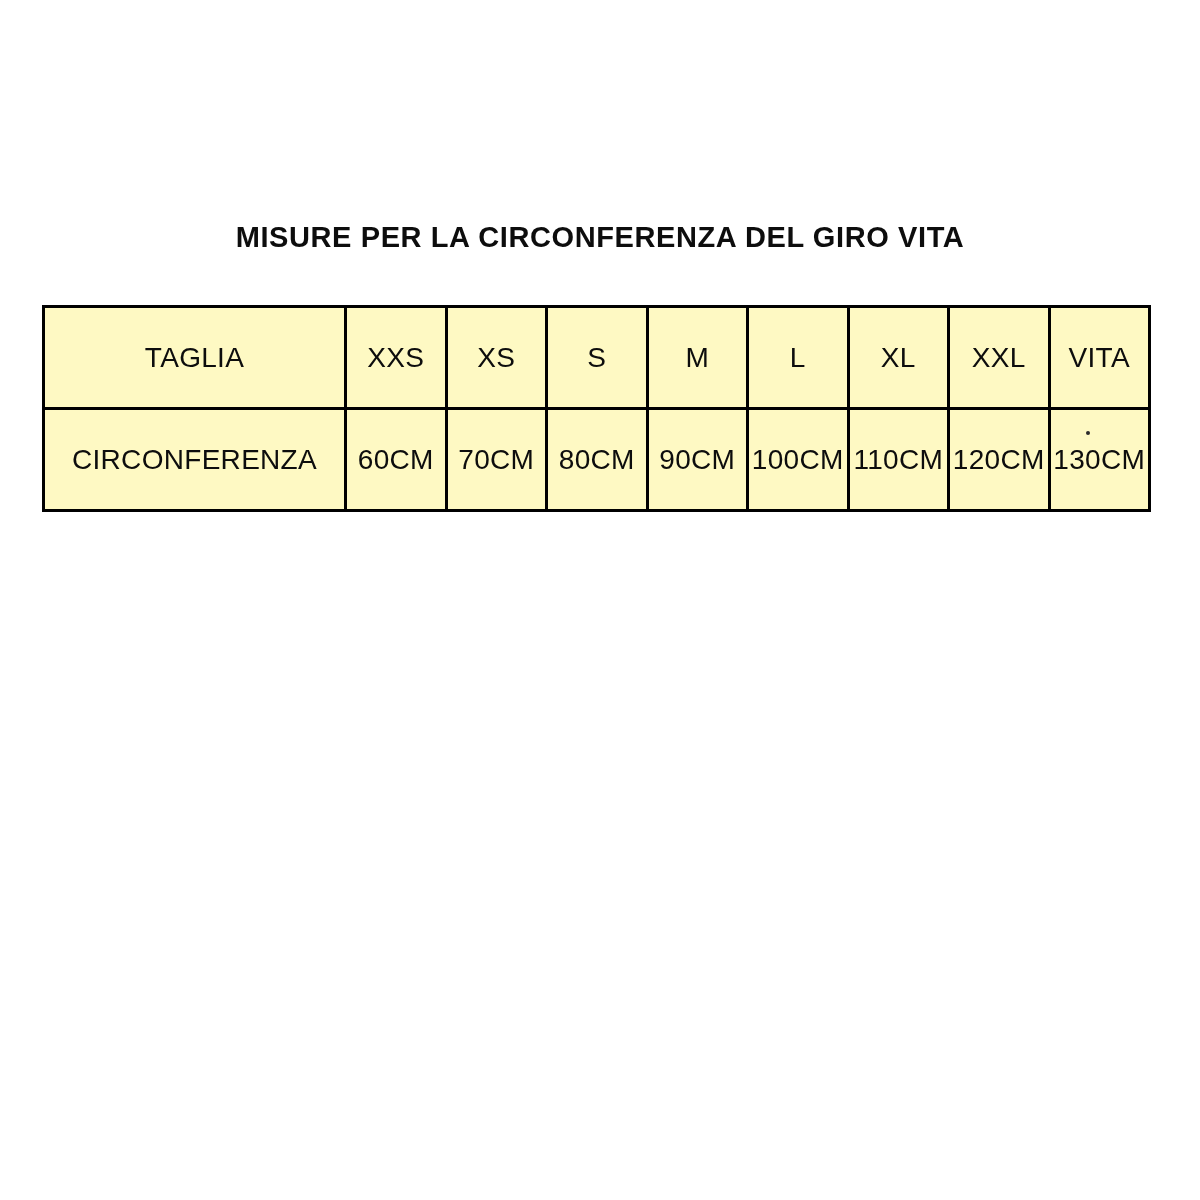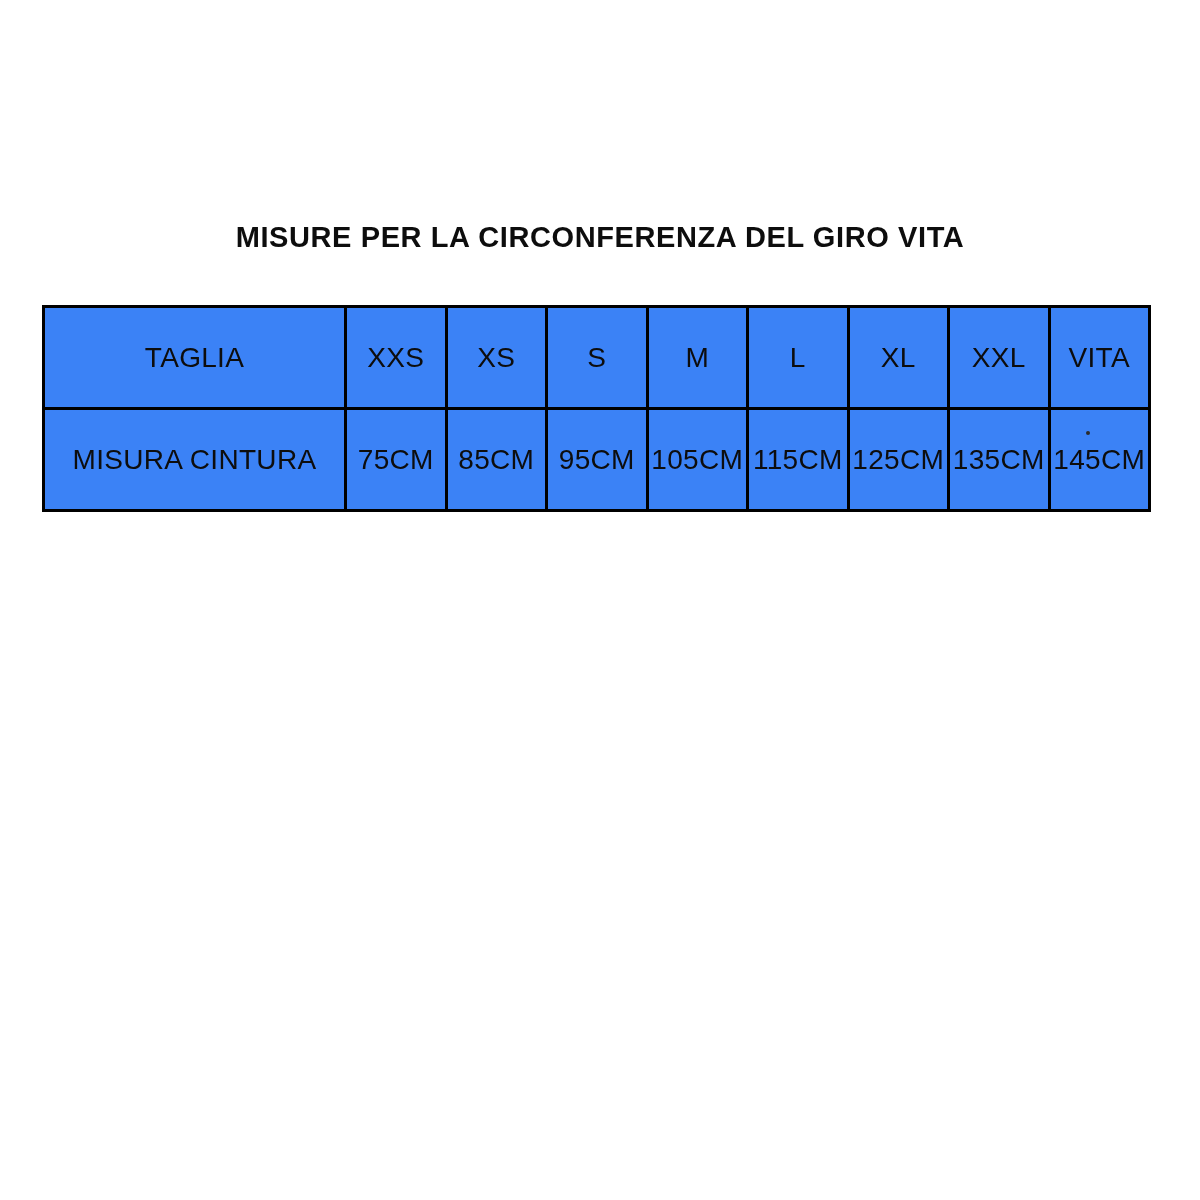--- a/index.html
+++ b/index.html
@@ -28,21 +28,21 @@
     letter-spacing: 0.6px;
     color: #0d0d0d;
   }
   table.size-table {
     position: absolute;
     left: 42px;
     top: 305px;
     width: 1106px;
     border-collapse: collapse;
     table-layout: fixed;
-    background: #3b82f6;
+    background: #fef9c3;
   }
   table.size-table th,
   table.size-table td {
     border: 3px solid #000000;
     height: 99px;
     padding: 0;
     text-align: center;
     vertical-align: middle;
     font-size: 28px;
     font-weight: normal;
@@ -88,26 +88,26 @@
       <th>S</th>
       <th>M</th>
       <th>L</th>
       <th>XL</th>
       <th>XXL</th>
       <th>VITA</th>
     </tr>
   </thead>
   <tbody>
     <tr>
-      <td>MISURA CINTURA</td>
-      <td>75CM</td>
-      <td>85CM</td>
-      <td>95CM</td>
-      <td>105CM</td>
-      <td>115CM</td>
-      <td>125CM</td>
-      <td>135CM</td>
-      <td>145CM</td>
+      <td>CIRCONFERENZA</td>
+      <td>60CM</td>
+      <td>70CM</td>
+      <td>80CM</td>
+      <td>90CM</td>
+      <td>100CM</td>
+      <td>110CM</td>
+      <td>120CM</td>
+      <td>130CM</td>
     </tr>
   </tbody>
 </table>
 
 <div class="stray-dot"></div>
 
 </body></html>

